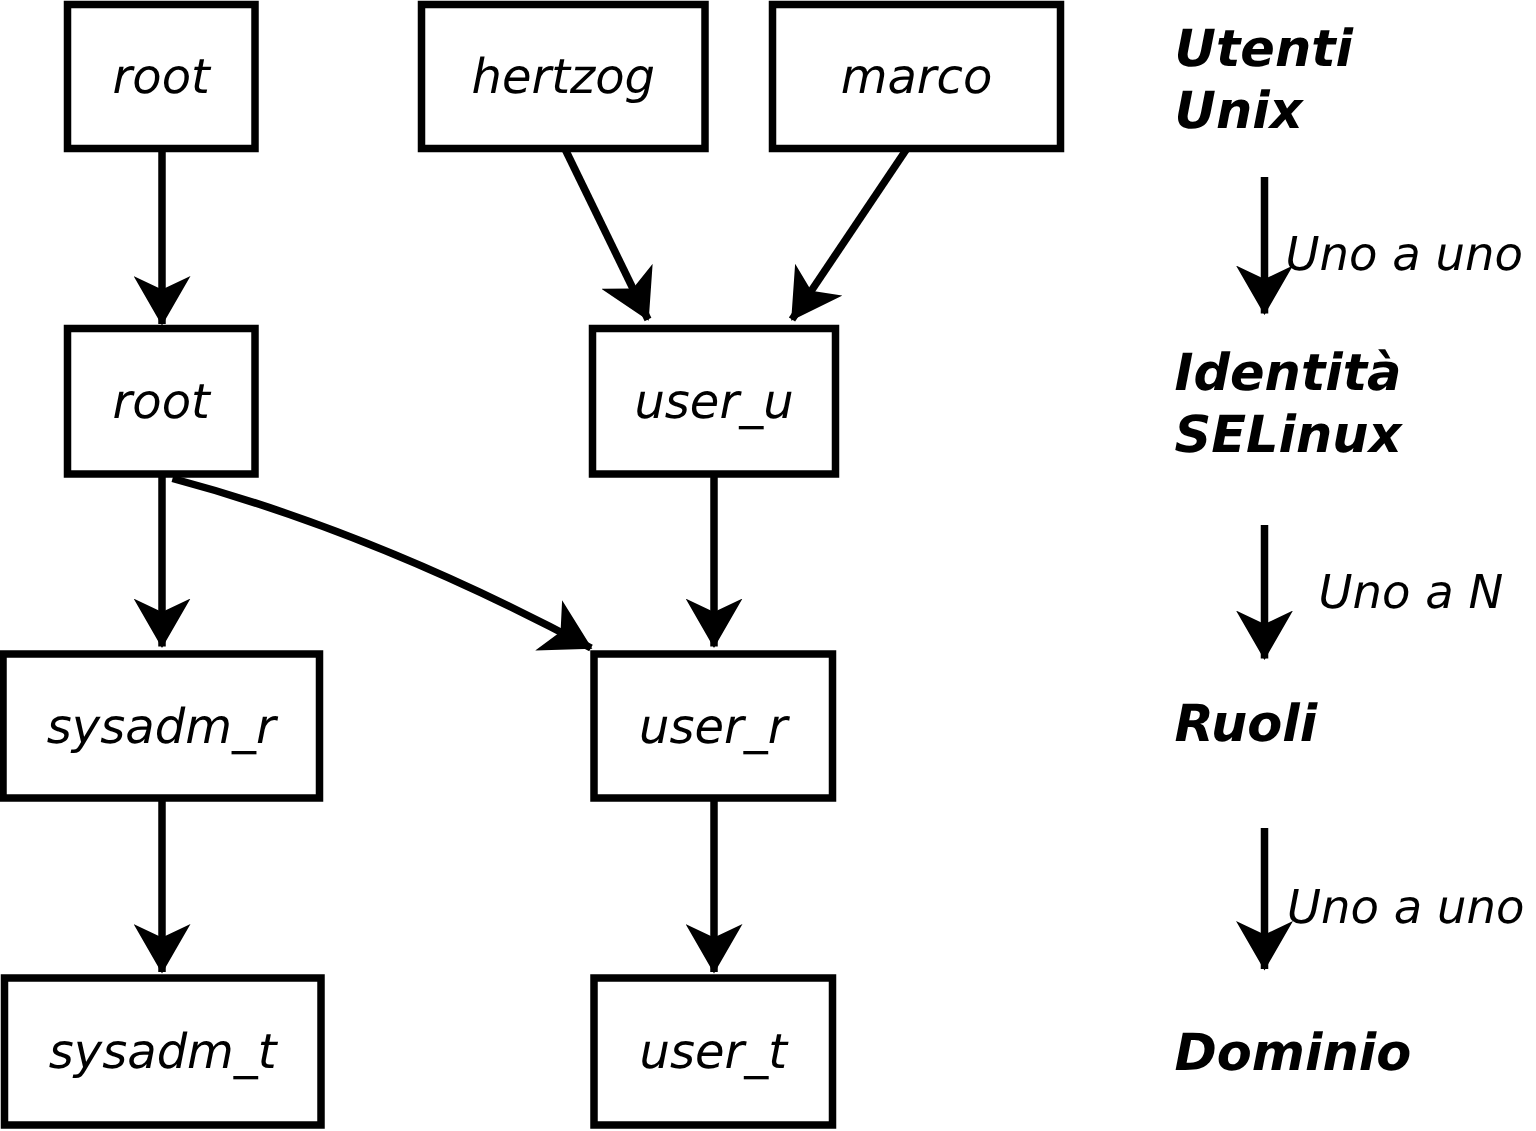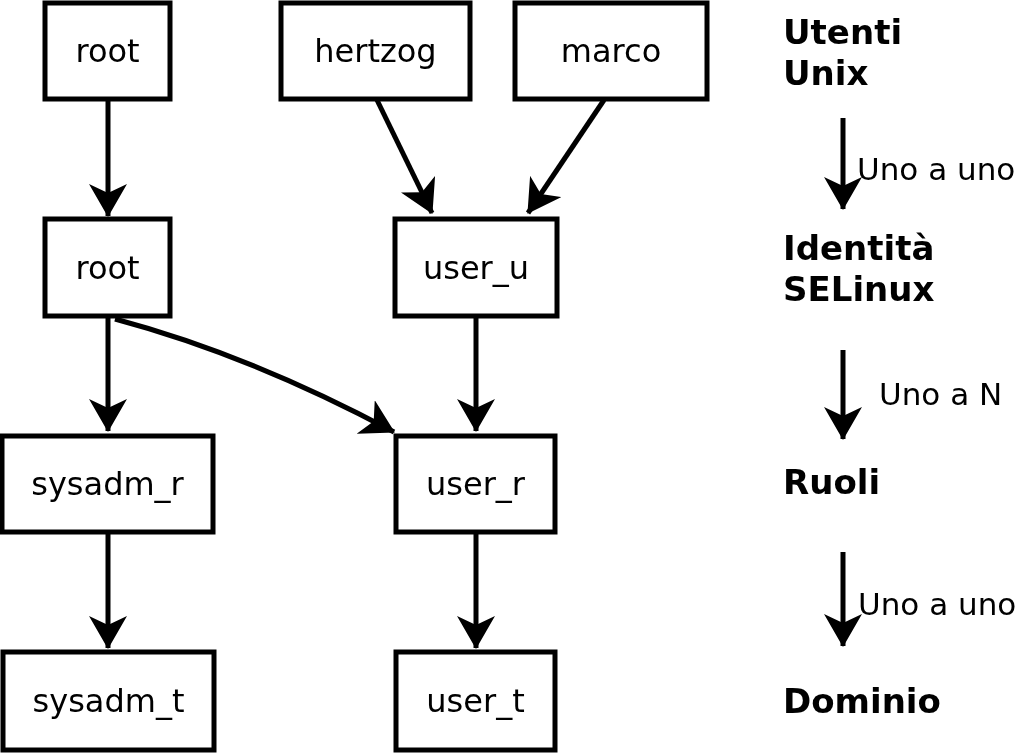--- a/index.html
+++ b/index.html
@@ -7,20 +7,21 @@
     padding: 0;
     background: #ffffff;
   }
   .stage {
     position: relative;
     width: 1024px;
     height: 754px;
     background: #ffffff;
     overflow: hidden;
     font-family: "DejaVu Sans", "Liberation Sans", sans-serif;
+    font-style: italic;
   }
   svg { display: block; }
   .node-box {
     fill: #ffffff;
     stroke-width: 5px;
   }
   .edge-line, .legend-arrow-line {
     fill: none;
     stroke-width: 5px;
   }

